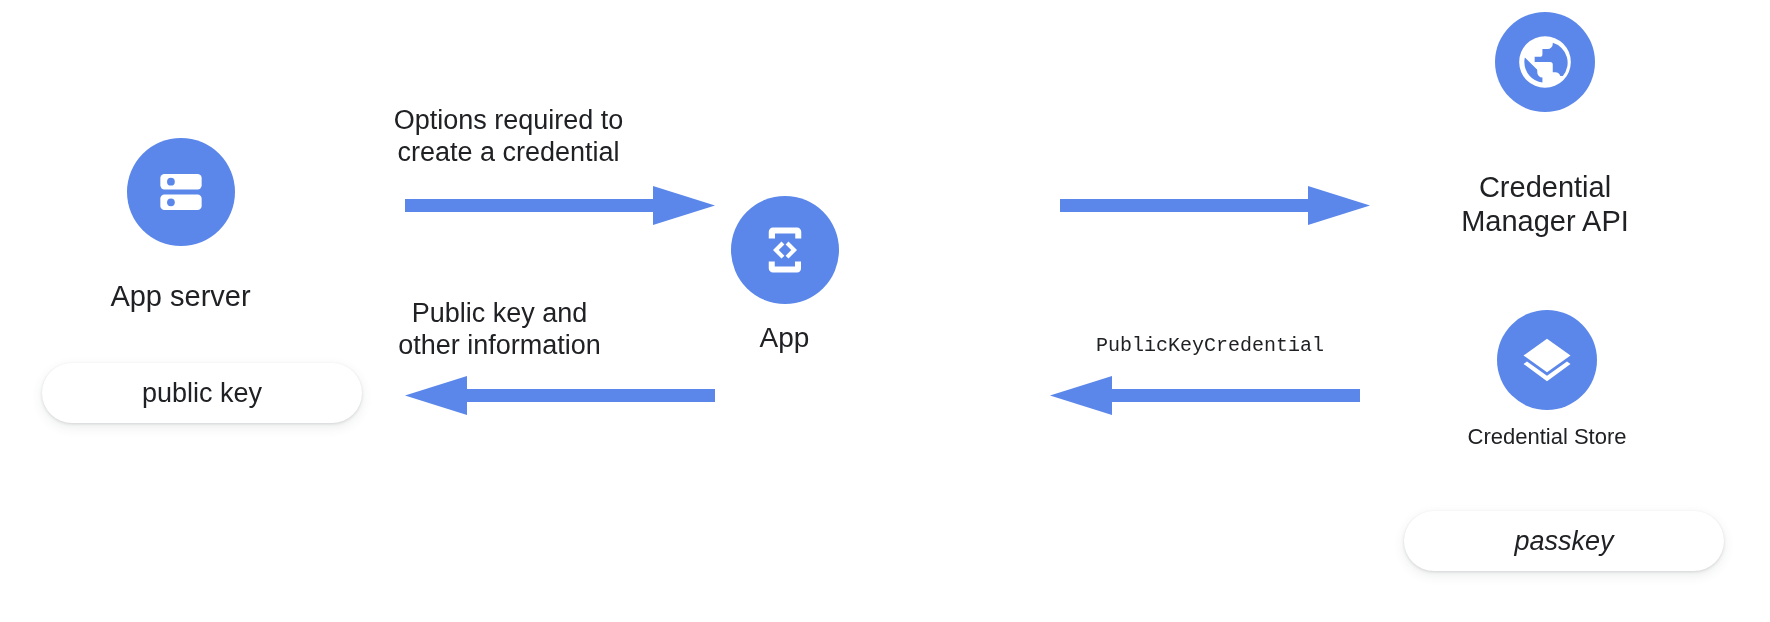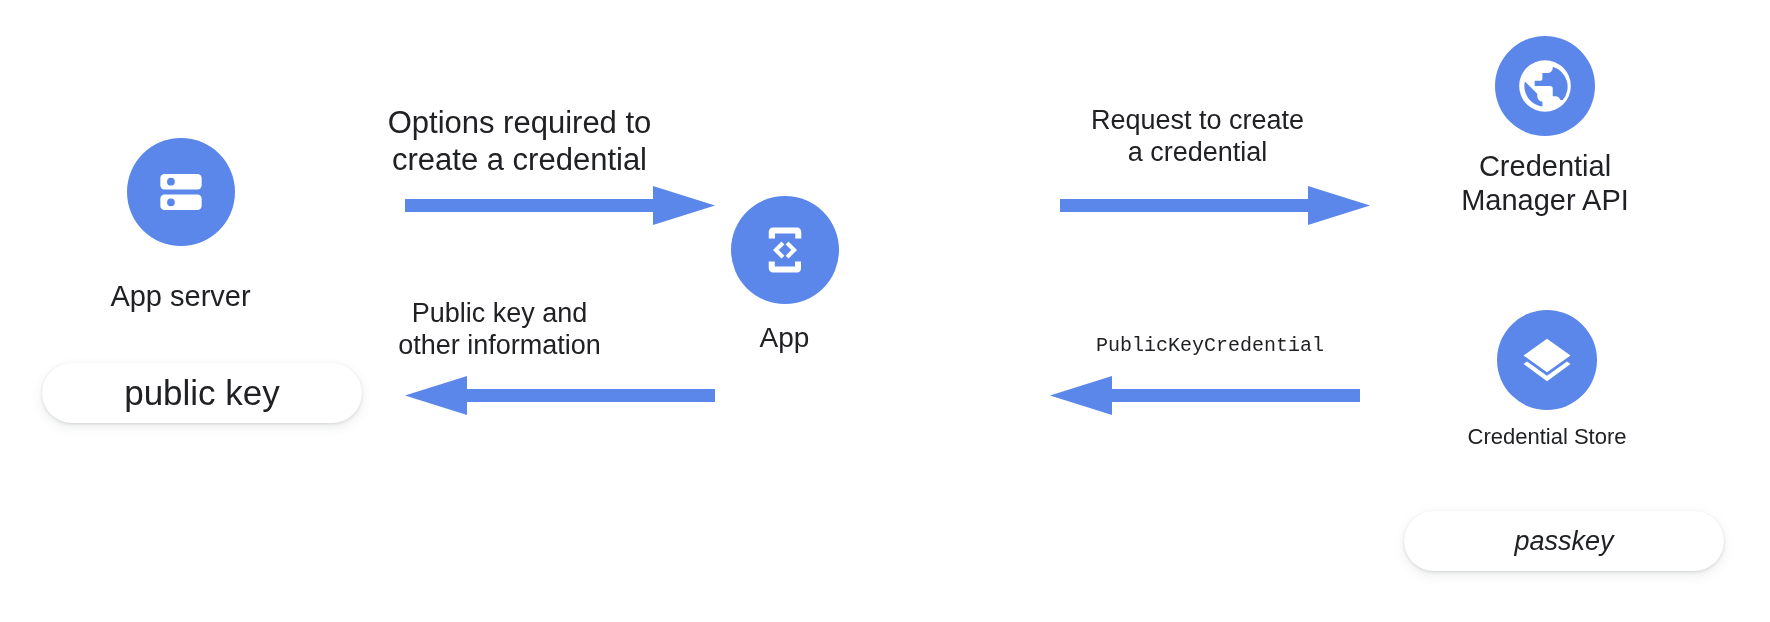--- a/index.html
+++ b/index.html
@@ -76,36 +76,36 @@
 
   
   #node-app-server      { left: 78px;   top: 138px;  width: 205px; }
   #node-app-server .circle { width: 108px; height: 108px; }
   #node-app-server .node-label { font-size: 29px; margin-top: 34px; }
 
   #node-app            { left: 682px;  top: 196px;  width: 205px; }
   #node-app .circle    { width: 108px; height: 108px; }
   #node-app .node-label{ font-size: 28px; margin-top: 18px; }
 
-  #node-cm-api         { left: 1410px; top: 36px;   width: 270px; }
+  #node-cm-api         { left: 1410px; top: 12px;   width: 270px; gap: 45px; }
   #node-cm-api .circle { width: 100px; height: 100px; }
   #node-cm-api .node-label { font-size: 29px; margin-top: 14px; }
 
   #node-cred-store     { left: 1412px; top: 310px;  width: 270px; }
   #node-cred-store .circle { width: 100px; height: 100px; }
   #node-cred-store .node-label { font-size: 22px; margin-top: 14px; }
 
   #pill-public-key {
-    left: 42px; top: 363px; width: 320px; height: 60px; font-size: 35px; text-align: right;
+    left: 42px; top: 363px; width: 320px; height: 60px; font-size: 27px; text-align: right;
   }
   #pill-passkey {
     left: 1404px; top: 511px; width: 320px; height: 60px; font-size: 27px; font-style: italic;
   }
 
-  #caption-options     { left: 372px;  top: 104px;  width: 295px; font-size: 31px; }
+  #caption-options     { left: 361px;  top: 104px;  width: 295px; font-size: 27px; }
   #caption-publickey   { left: 352px;  top: 297px;  width: 295px; font-size: 27px; }
   #caption-request     { left: 1050px; top: 104px;  width: 295px; font-size: 27px; }
   #caption-pkc         { left: 1010px; top: 334px;  width: 400px; font-size: 20px; }
 
   #arrow-1 { left: 405px;  top: 182px; }
   #arrow-2 { left: 405px;  top: 372px; }
   #arrow-3 { left: 1060px; top: 182px; }
   #arrow-4 { left: 1050px; top: 372px; }
 </style>
 </head>
@@ -172,22 +172,20 @@
     <path d="M248 4 L310 23.5 L248 43 Z" fill="#5b87ea"></path>
   </svg>
 
   <div class="arrow-caption" id="caption-publickey">Public key and
 other information</div>
   <svg class="arrow-svg" id="arrow-2" width="310" height="48" viewBox="0 0 310 48">
     <rect x="58" y="17" width="252" height="13" fill="#5b87ea"></rect>
     <path d="M62 4 L0 23.5 L62 43 Z" fill="#5b87ea"></path>
   </svg>
 
-  <div class="arrow-caption" id="caption-request">Request to create
-a credential</div>
   <svg class="arrow-svg" id="arrow-3" width="310" height="48" viewBox="0 0 310 48">
     <rect x="0" y="17" width="252" height="13" fill="#5b87ea"></rect>
     <path d="M248 4 L310 23.5 L248 43 Z" fill="#5b87ea"></path>
   </svg>
 
   <div class="arrow-caption mono" id="caption-pkc">PublicKeyCredential</div>
   <svg class="arrow-svg" id="arrow-4" width="310" height="48" viewBox="0 0 310 48">
     <rect x="58" y="17" width="252" height="13" fill="#5b87ea"></rect>
     <path d="M62 4 L0 23.5 L62 43 Z" fill="#5b87ea"></path>
   </svg>

